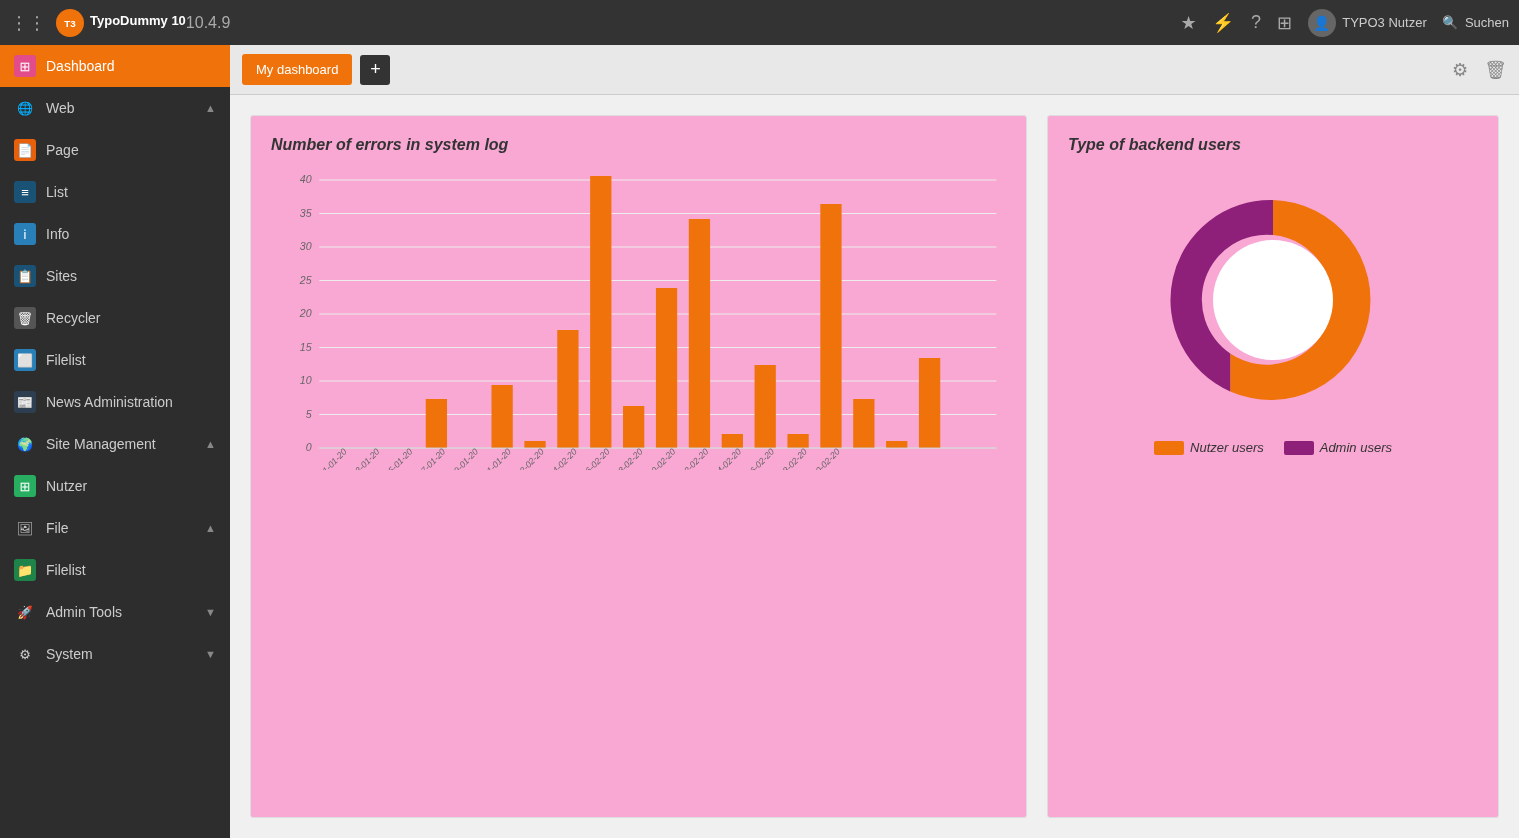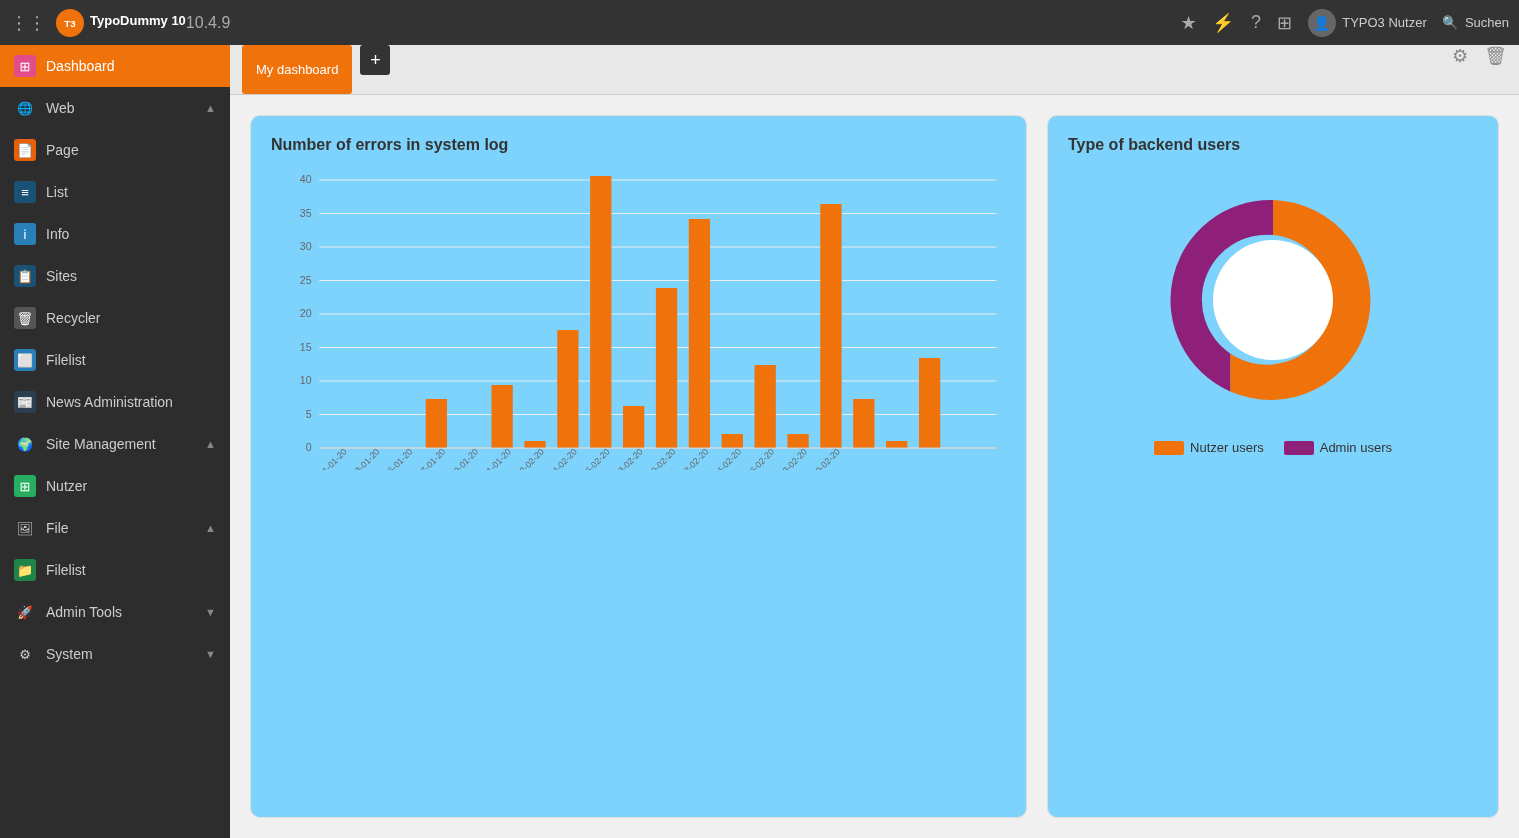--- a/index.html
+++ b/index.html
@@ -97,20 +97,21 @@
       display: flex;
       flex-direction: column;
       overflow: hidden;
     }
 
     .main-toolbar {
       background: #e8e8e8;
       border-bottom: 1px solid #ccc;
       height: 50px;
       display: flex;
+      align-items: center;
       padding: 0 12px;
       gap: 8px;
       flex-shrink: 0;
     }
 
     .btn-my-dashboard {
       background: #f0720b;
       color: #fff;
       border: none;
       padding: 8px 14px;
@@ -138,24 +139,25 @@
     .main-body {
       flex: 1;
       overflow-y: auto;
       padding: 20px;
       display: flex;
       gap: 20px;
     }
 
     
     .chart-card {
-      background: #7dd3fc;
+      background: #f9a8d4;
       border: 1px solid #ddd;
-      border-radius: 10px;
+      border-radius: 3px;
       padding: 20px;
+      font-style: italic;
     }
     .chart-card-large { flex: 1; }
     .chart-card-small { width: 452px; flex-shrink: 0; }
 
     .chart-title {
       font-size: 16px;
       font-weight: 600;
       color: #333;
       margin-bottom: 16px;
     }

